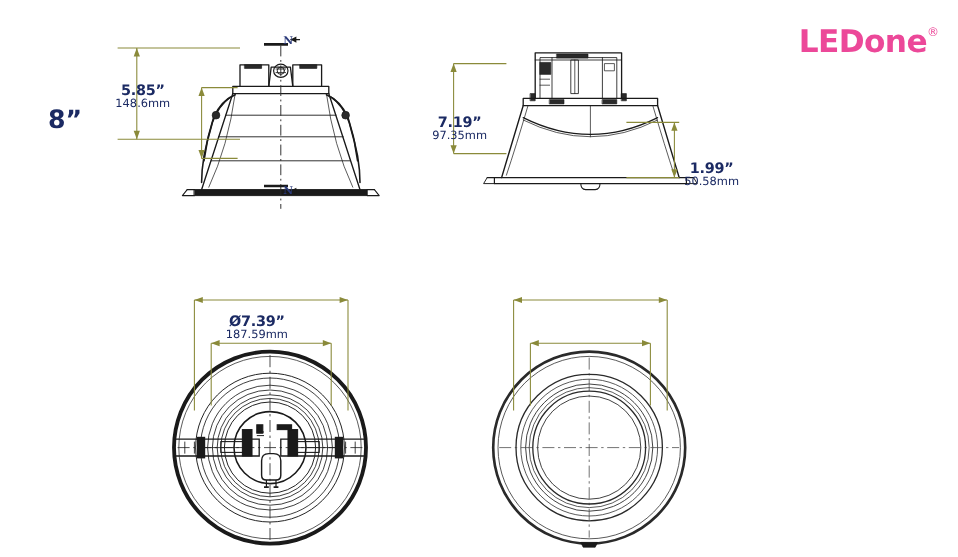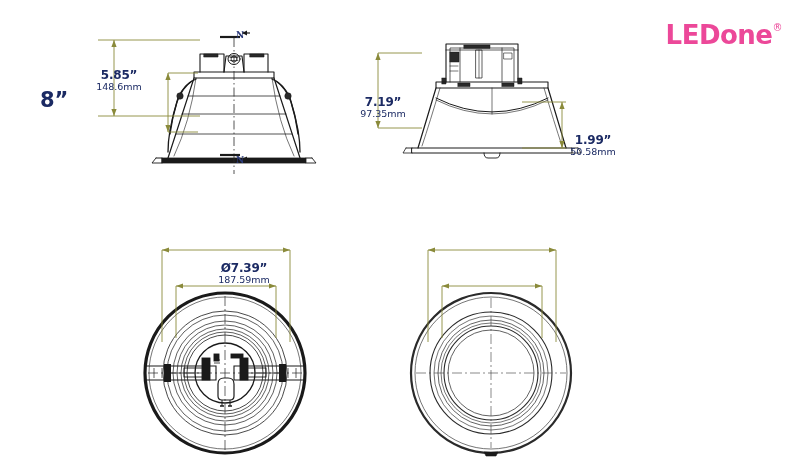--- a/index.html
+++ b/index.html
@@ -307,21 +307,21 @@
 
   <svg class="abs" style="left:172px; top:268px;" width="108" height="74" viewBox="0 0 108 74">
     <g stroke="#8a8a3a" stroke-width="0.9" fill="none">
       <path d="M4 70 L4 18"></path>
       <path d="M104 70 L104 18"></path>
       <path d="M4 18 L104 18"></path>
     </g>
     <path d="M4 18 L11 15.4 L11 20.6 Z" fill="#8a8a3a"></path>
     <path d="M104 18 L97 15.4 L97 20.6 Z" fill="#8a8a3a"></path>
   </svg>
-  <div class="abs dim-group" style="left:200px; top:262px; width:88px;">
+  <div class="abs dim-group" style="left:170px; top:262px; width:88px;">
     <span class="dim-in">Ø7.39”</span>
     <span class="dim-mm">187.59mm</span>
   </div>
 
   <svg class="abs" style="left:406px; top:288px;" width="170" height="170" viewBox="0 0 170 170">
     <g fill="none" stroke="#3a3a3a">
       <circle cx="85" cy="85" r="80" stroke-width="2.2" stroke="#2a2a2a"></circle>
       <circle cx="85" cy="85" r="76" stroke-width="0.7"></circle>
       <circle cx="85" cy="85" r="61" stroke-width="1.1" stroke="#2a2a2a"></circle>
       <circle cx="85" cy="85" r="57" stroke-width="0.7"></circle>

